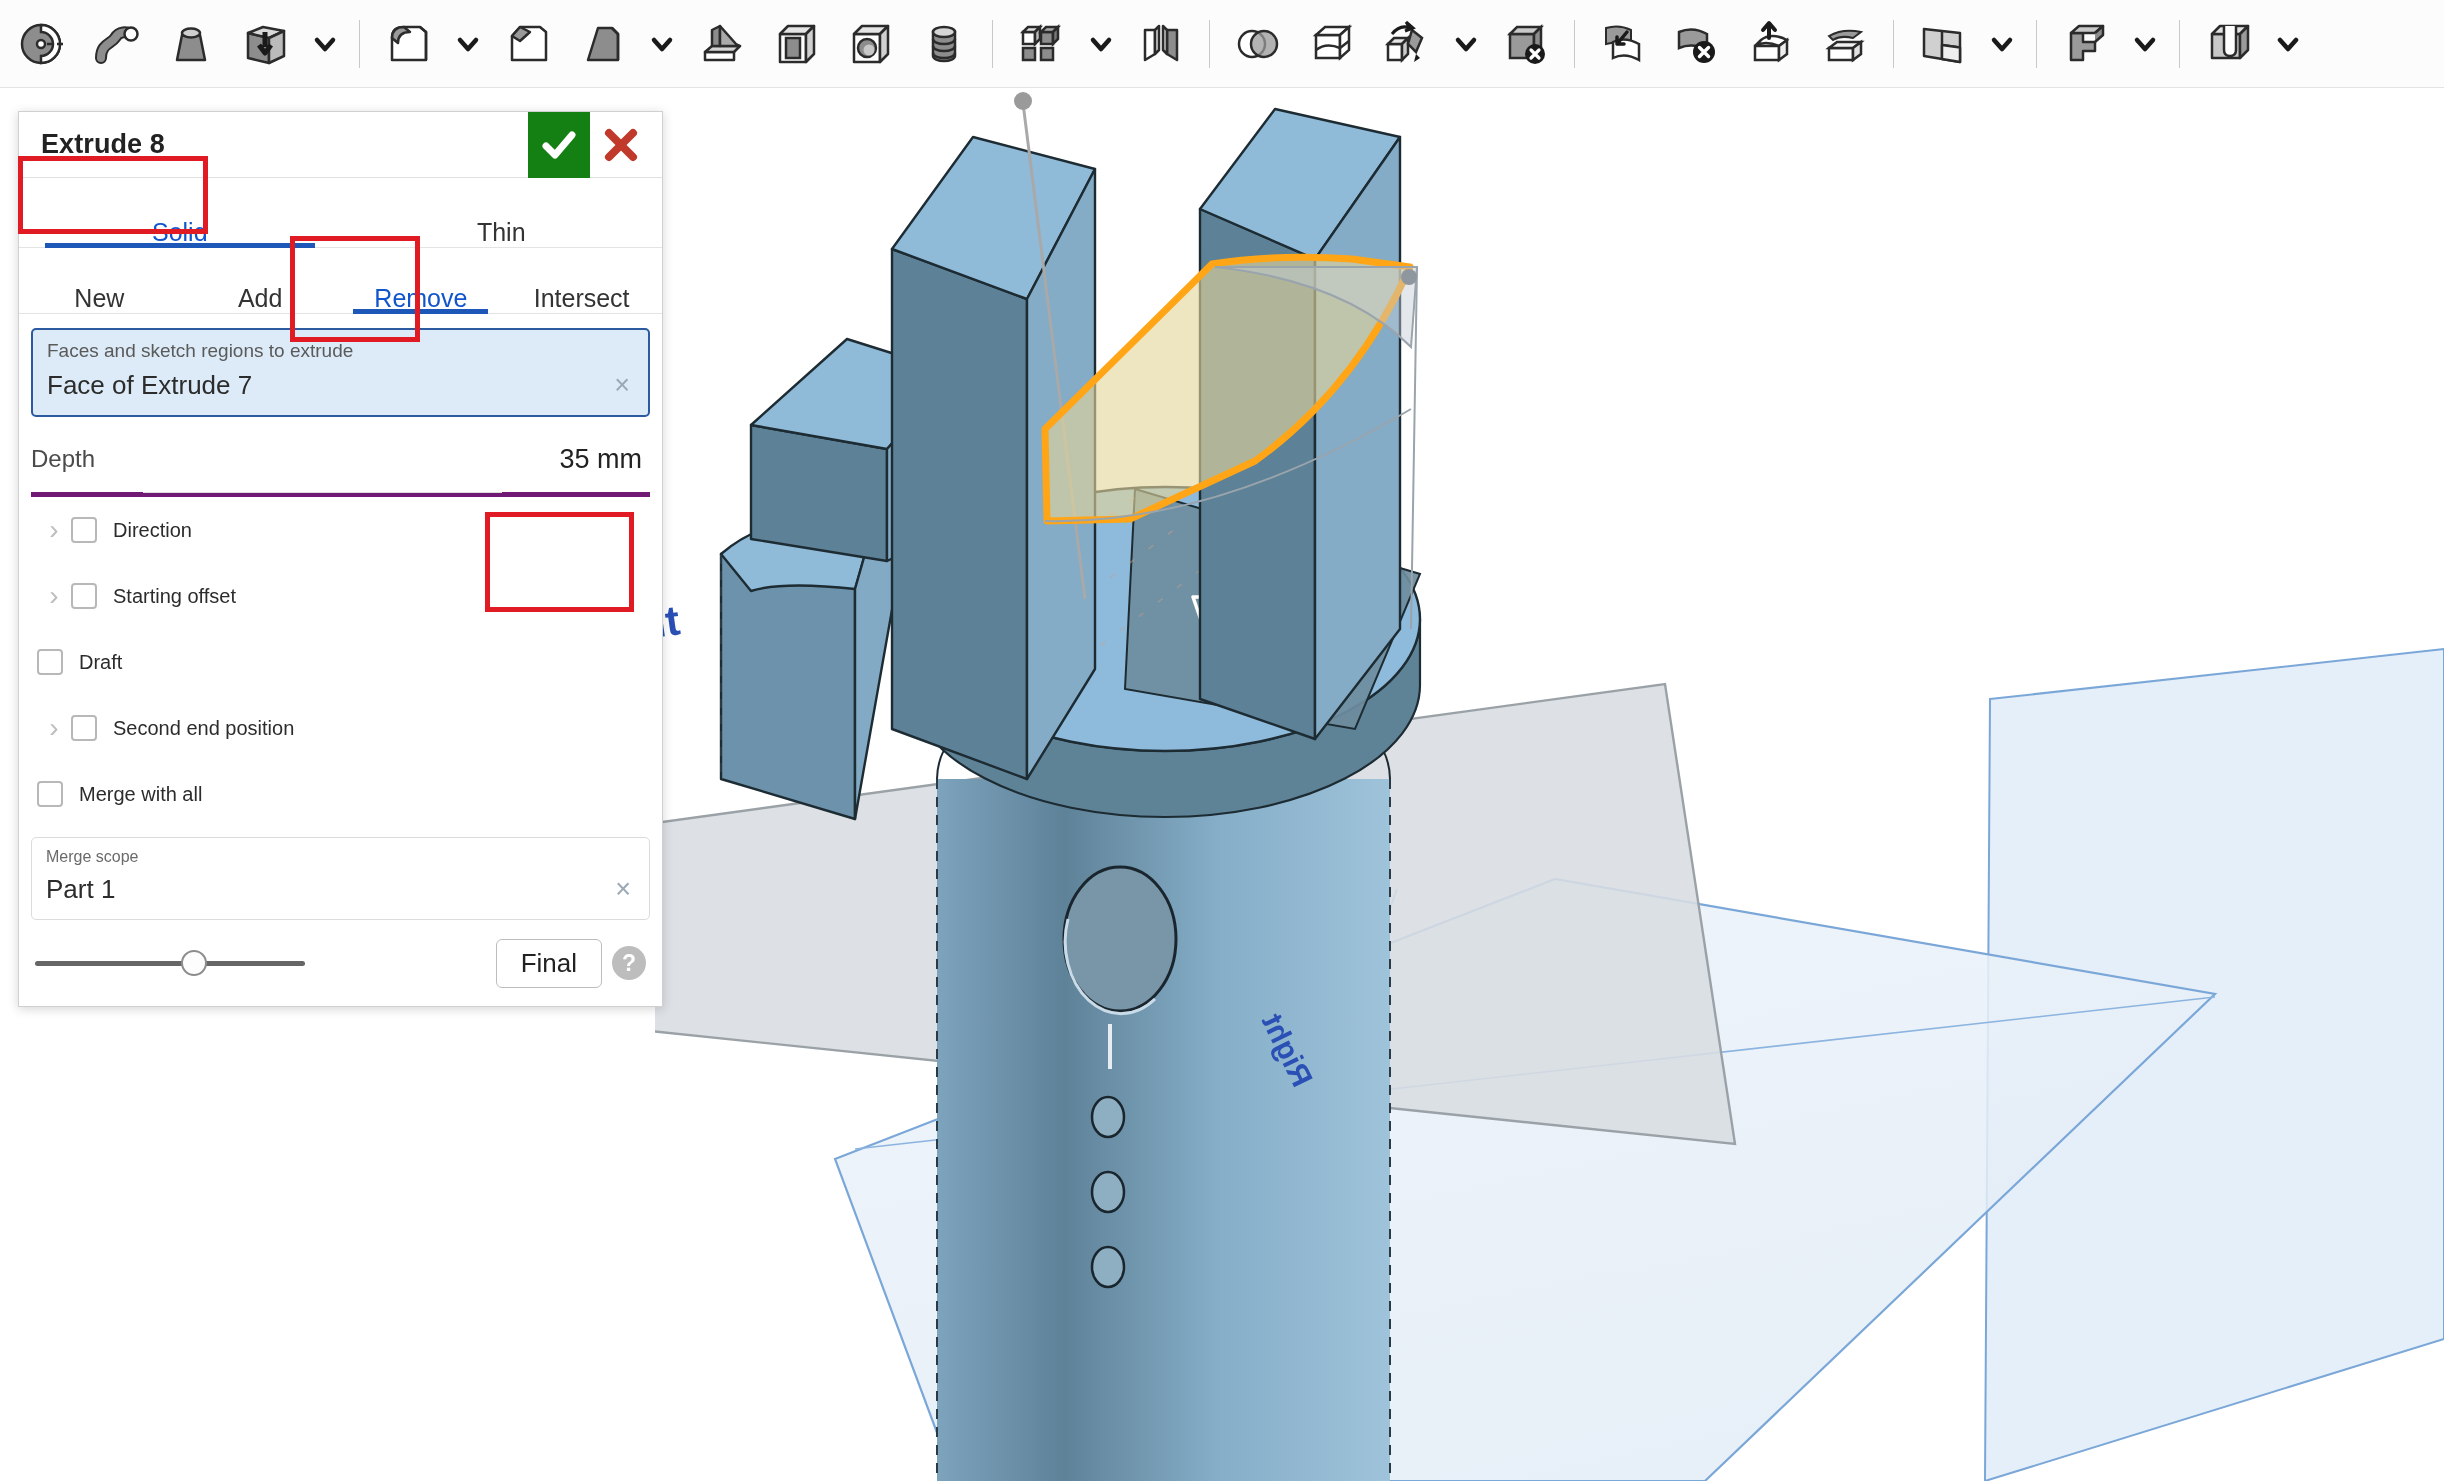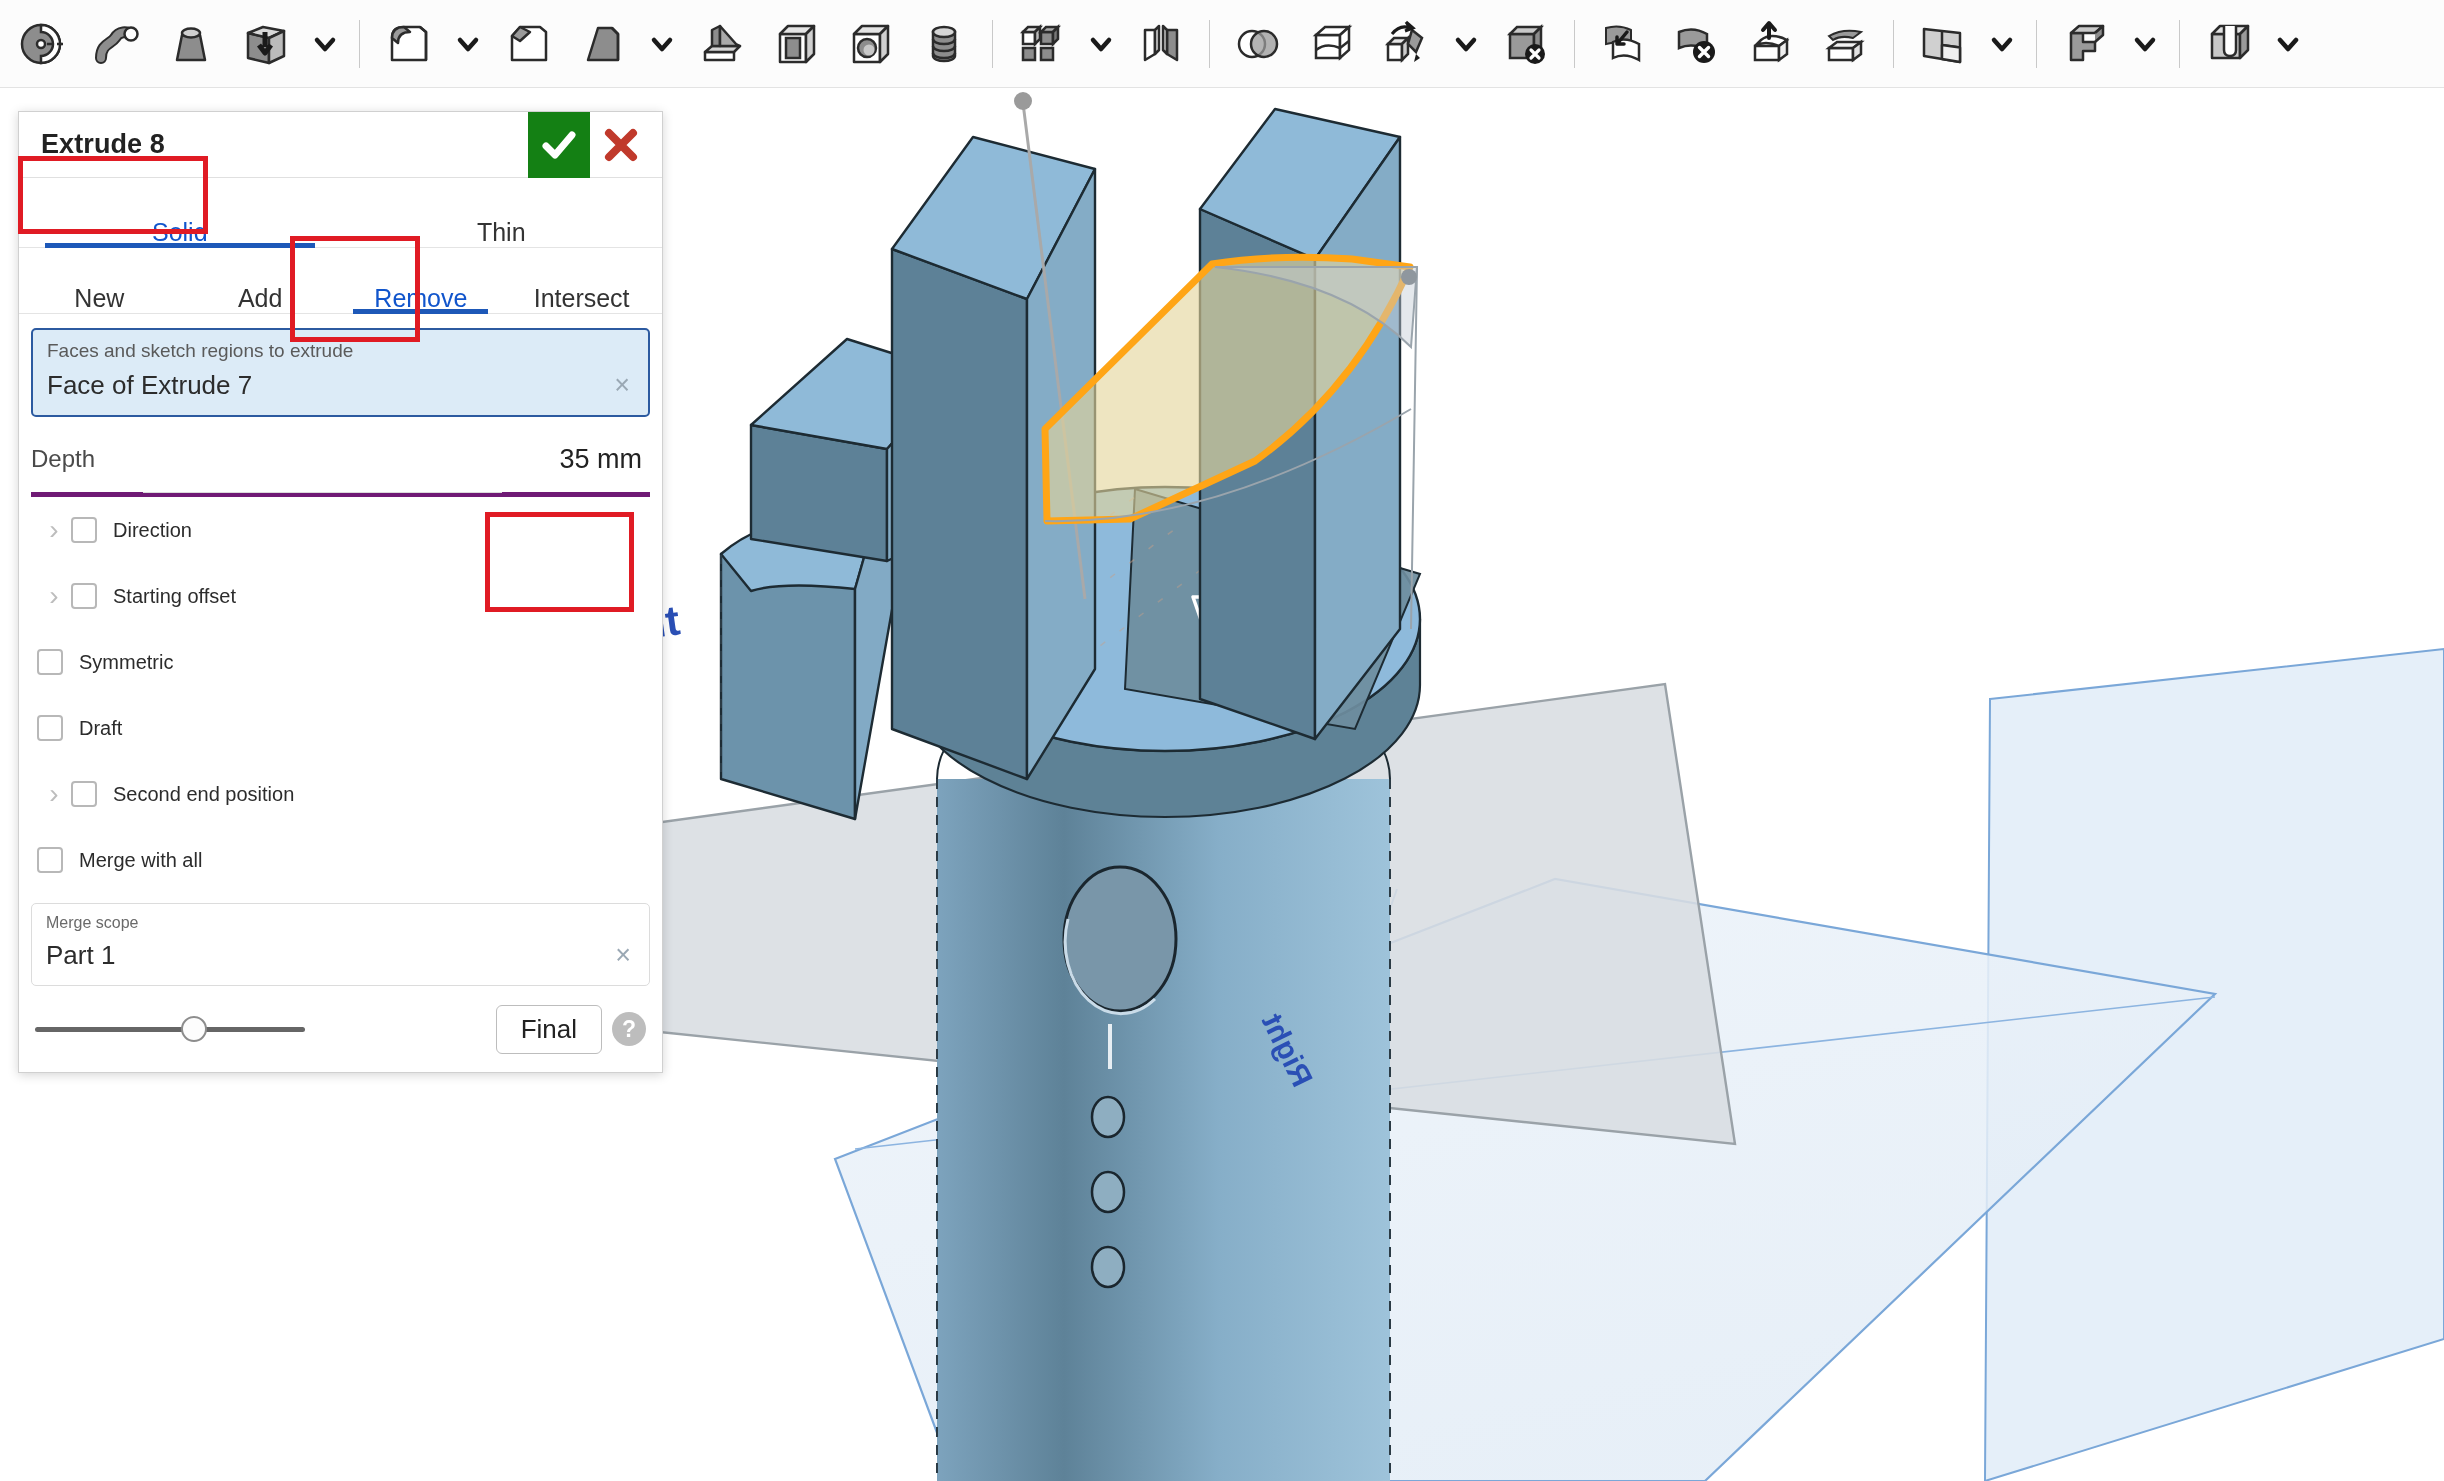--- a/index.html
+++ b/index.html
@@ -610,24 +610,20 @@
       <span class="cbox"></span>
       <span class="olabel">Direction</span>
     </div>
     <div class="optrow">
       <span class="chev">›</span>
       <span class="cbox"></span>
       <span class="olabel">Starting offset</span>
     </div>
     <div class="optrow noindent">
       <span class="cbox"></span>
-      <span class="olabel">Symmetric</span>
-    </div>
-    <div class="optrow noindent">
-      <span class="cbox"></span>
       <span class="olabel">Draft</span>
     </div>
     <div class="optrow">
       <span class="chev">›</span>
       <span class="cbox"></span>
       <span class="olabel">Second end position</span>
     </div>
     <div class="optrow noindent">
       <span class="cbox"></span>
       <span class="olabel">Merge with all</span>

